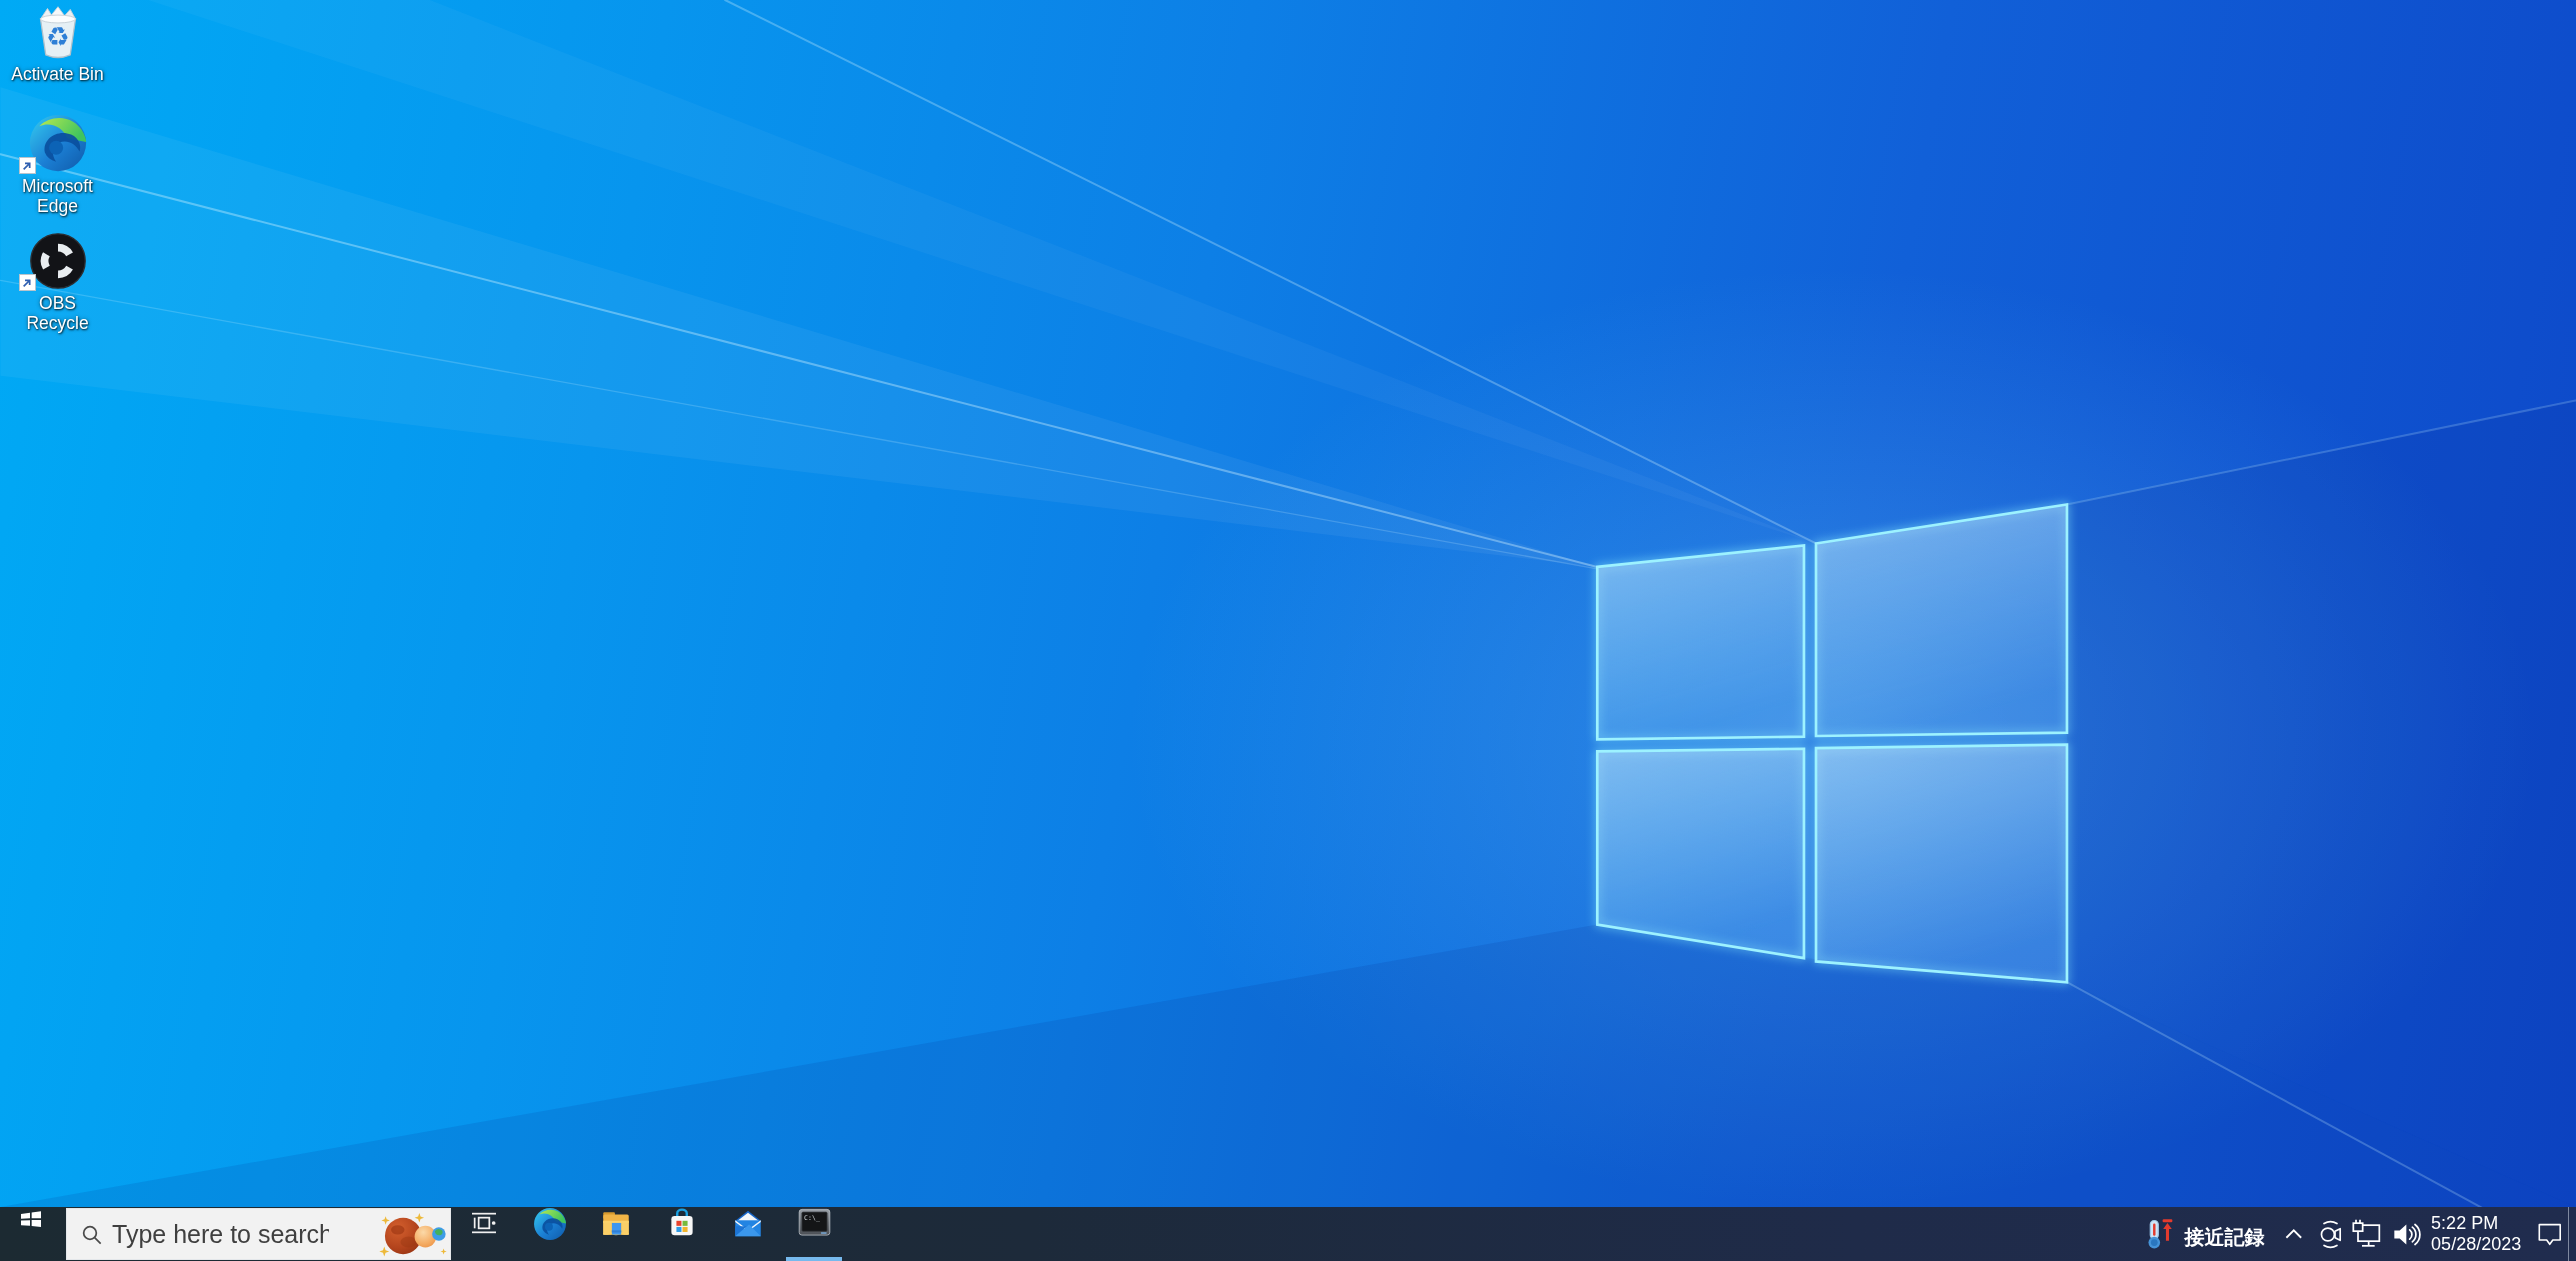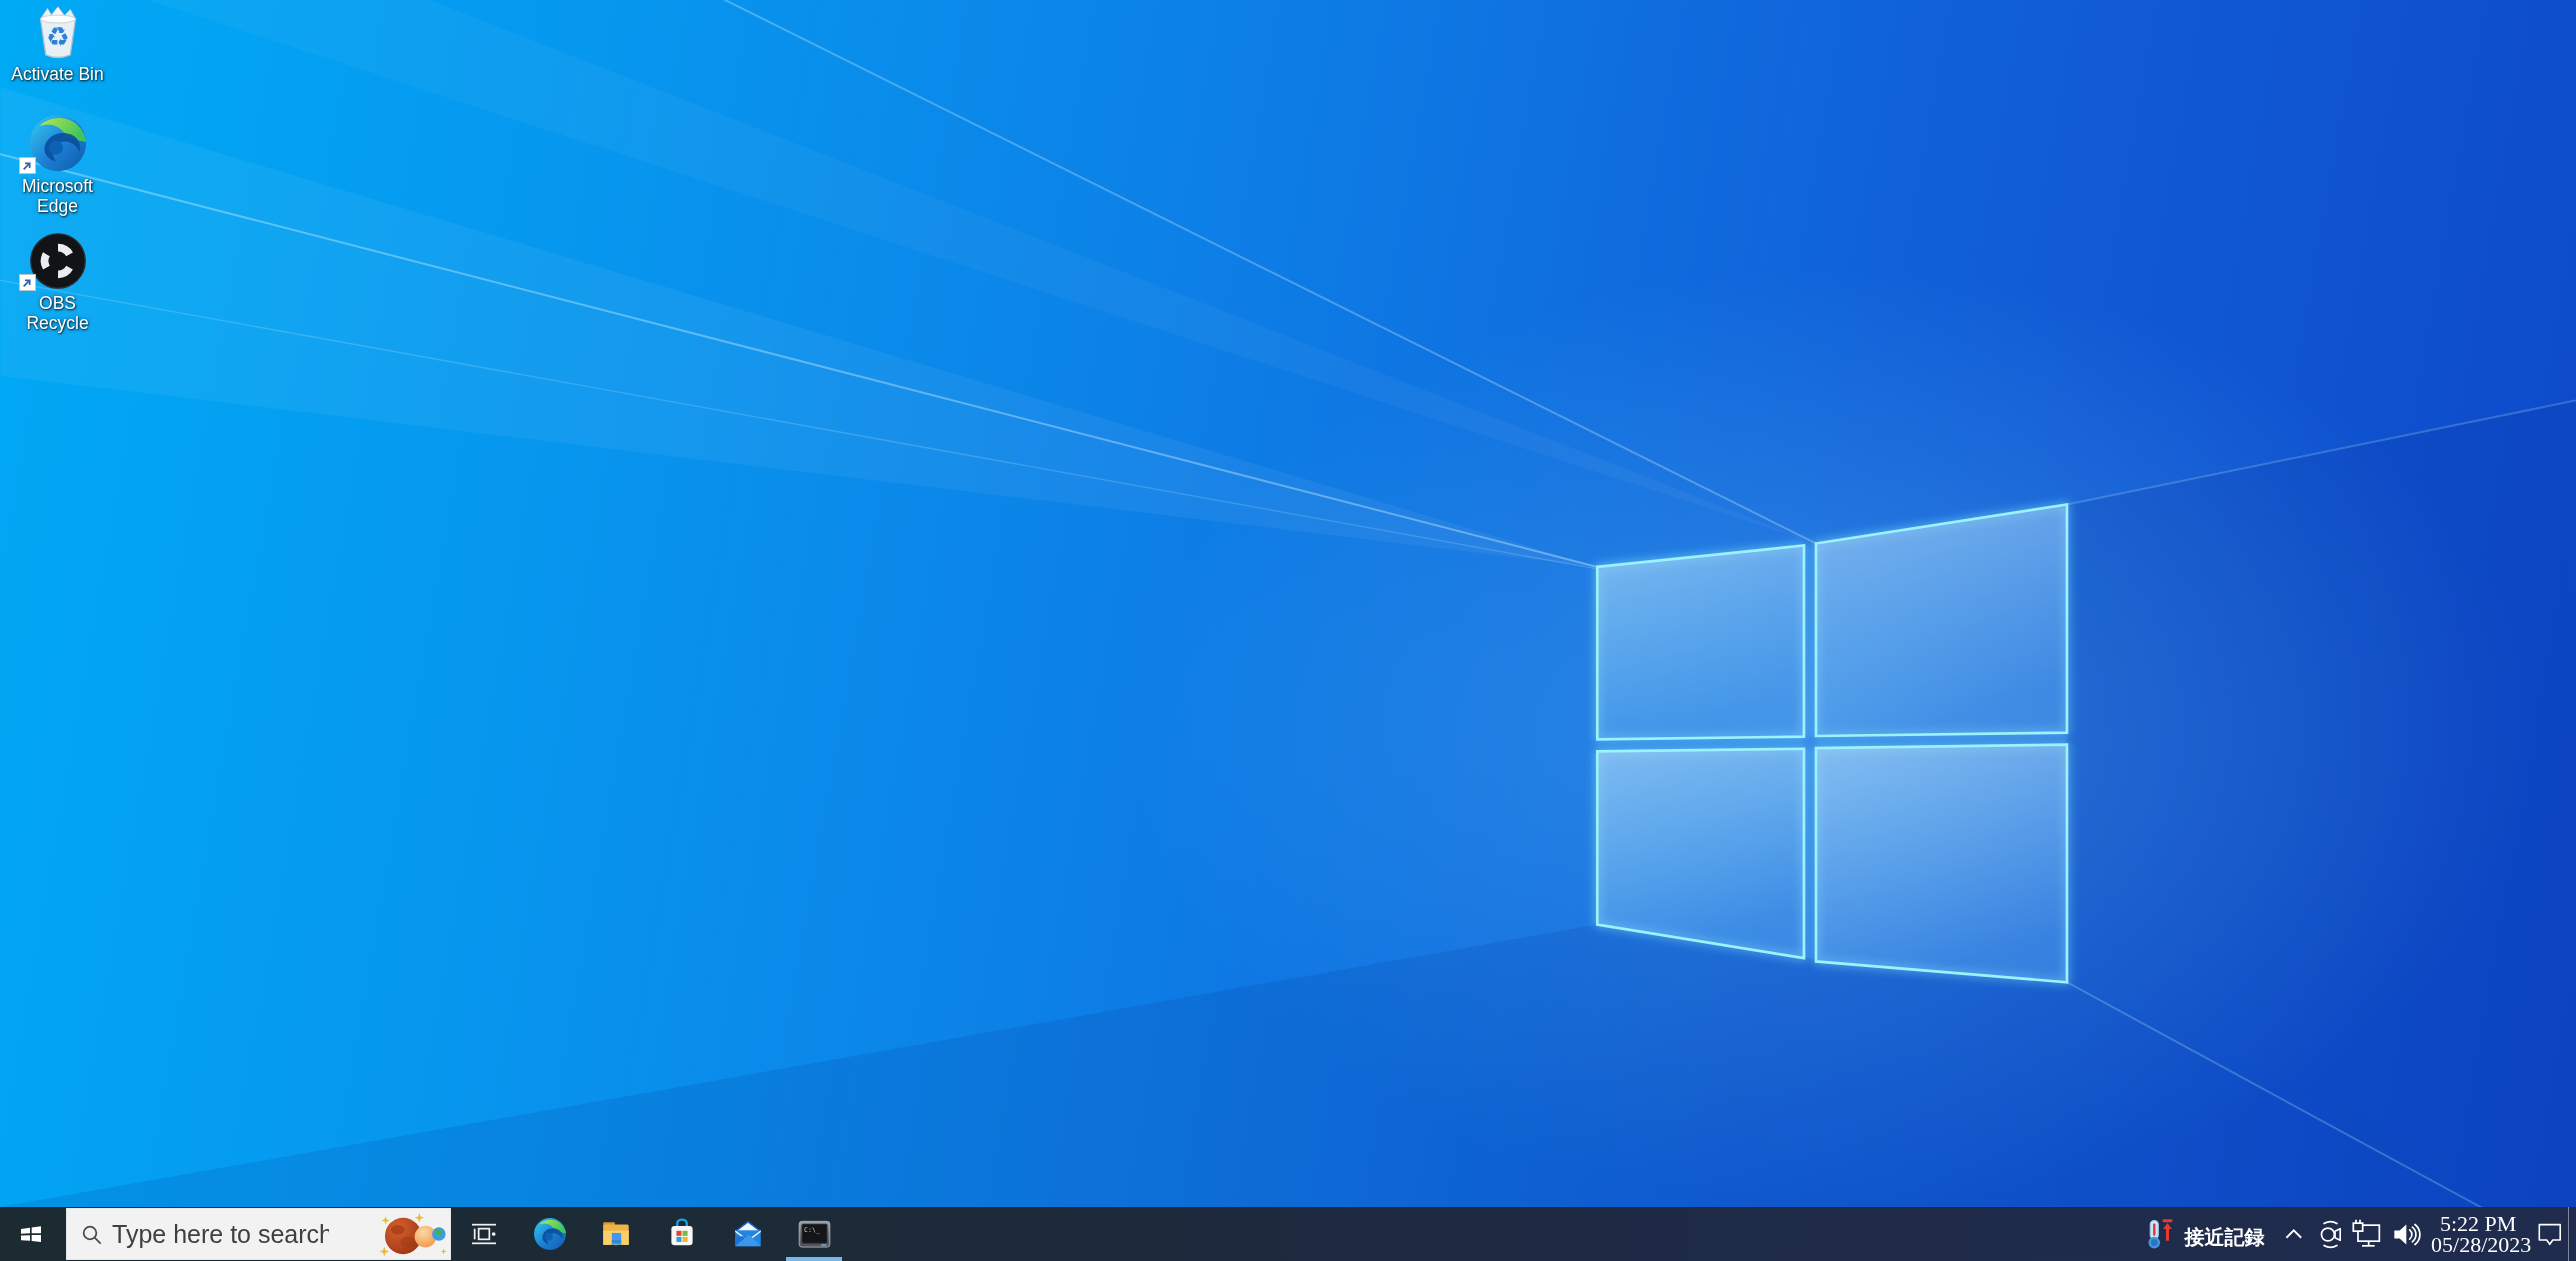--- a/index.html
+++ b/index.html
@@ -25,21 +25,21 @@
     border:0.7px solid #b9c4cc;display:flex;align-items:center;justify-content:center;}
 
   
   #watermark{position:absolute;left:2151px;top:1091px;}
   #watermark .wm1{font-size:29.5px;color:rgba(223,230,237,0.60);}
   #watermark .wm2{margin-top:8px;font-size:21.5px;color:rgba(223,230,237,0.55);}
 
   
   #taskbar{position:absolute;left:0;top:1207px;width:2576px;height:54px;display:flex;align-items:stretch;
     background:linear-gradient(90deg,#1c2a32 0%,#1d2a3a 40%,#1f2b49 72%,#202c4e 100%);}
-  .tb-btn{position:relative;display:flex;align-items:center;justify-content:center;
+  .tb-btn{position:relative;display:flex;justify-content:center;
     background:transparent;border:none;padding:0;cursor:pointer;}
   #start-button{width:62px;}
   #search-box{position:relative;width:385px;margin:1.3px 0;background:#f2f2f2;
     border:1.3px solid #e4e7ea;display:flex;align-items:center;}
   #search-box input{position:absolute;left:43px;top:0;height:100%;width:221px;border:none;outline:none;
     background:transparent;font-size:25px;color:#3c3c3c;font-family:"Liberation Sans","DejaVu Sans",sans-serif;text-align:center;}
   #search-box input::placeholder{color:#3f3f3f;opacity:1;}
   #search-mag{position:absolute;left:13.4px;top:13.4px;}
   #search-highlight{position:absolute;right:1.3px;top:1.3px;bottom:1.3px;width:89px;cursor:pointer;}
   .pinned{width:66px;}
@@ -47,21 +47,21 @@
 
   #tray{margin-left:auto;display:flex;align-items:center;height:100%;}
   .tray-btn{display:flex;align-items:center;justify-content:center;background:transparent;border:none;
     padding:0;cursor:pointer;}
   #news-widget{display:flex;align-items:flex-end;margin-right:18px;cursor:pointer;font-weight:bold;}
   #news-widget .nw-label{margin-left:12px;font-size:20px;color:#fff;}
   #tray-chevron{margin-right:10.7px;}
   #meet-now{margin-right:6.7px;}
   #network{margin-right:6.7px;}
   #volume{margin-right:8px;}
-  #clock{width:94px;text-align:center;font-size:22px;line-height:21px;color:#fff;cursor:pointer;font-family:Liberation Serif, serif;}
+  #clock{width:94px;font-size:18px;line-height:21px;color:#fff;cursor:pointer;}
   #action-center{margin:0 4px 0 9.4px;}
   #show-desktop{width:8px;height:100%;border-left:1.3px solid rgba(205,215,228,0.55);cursor:pointer;}
 </style>
 </head>
 <body>
 
 <div id="screen">
 
   <div id="desktop">
 

